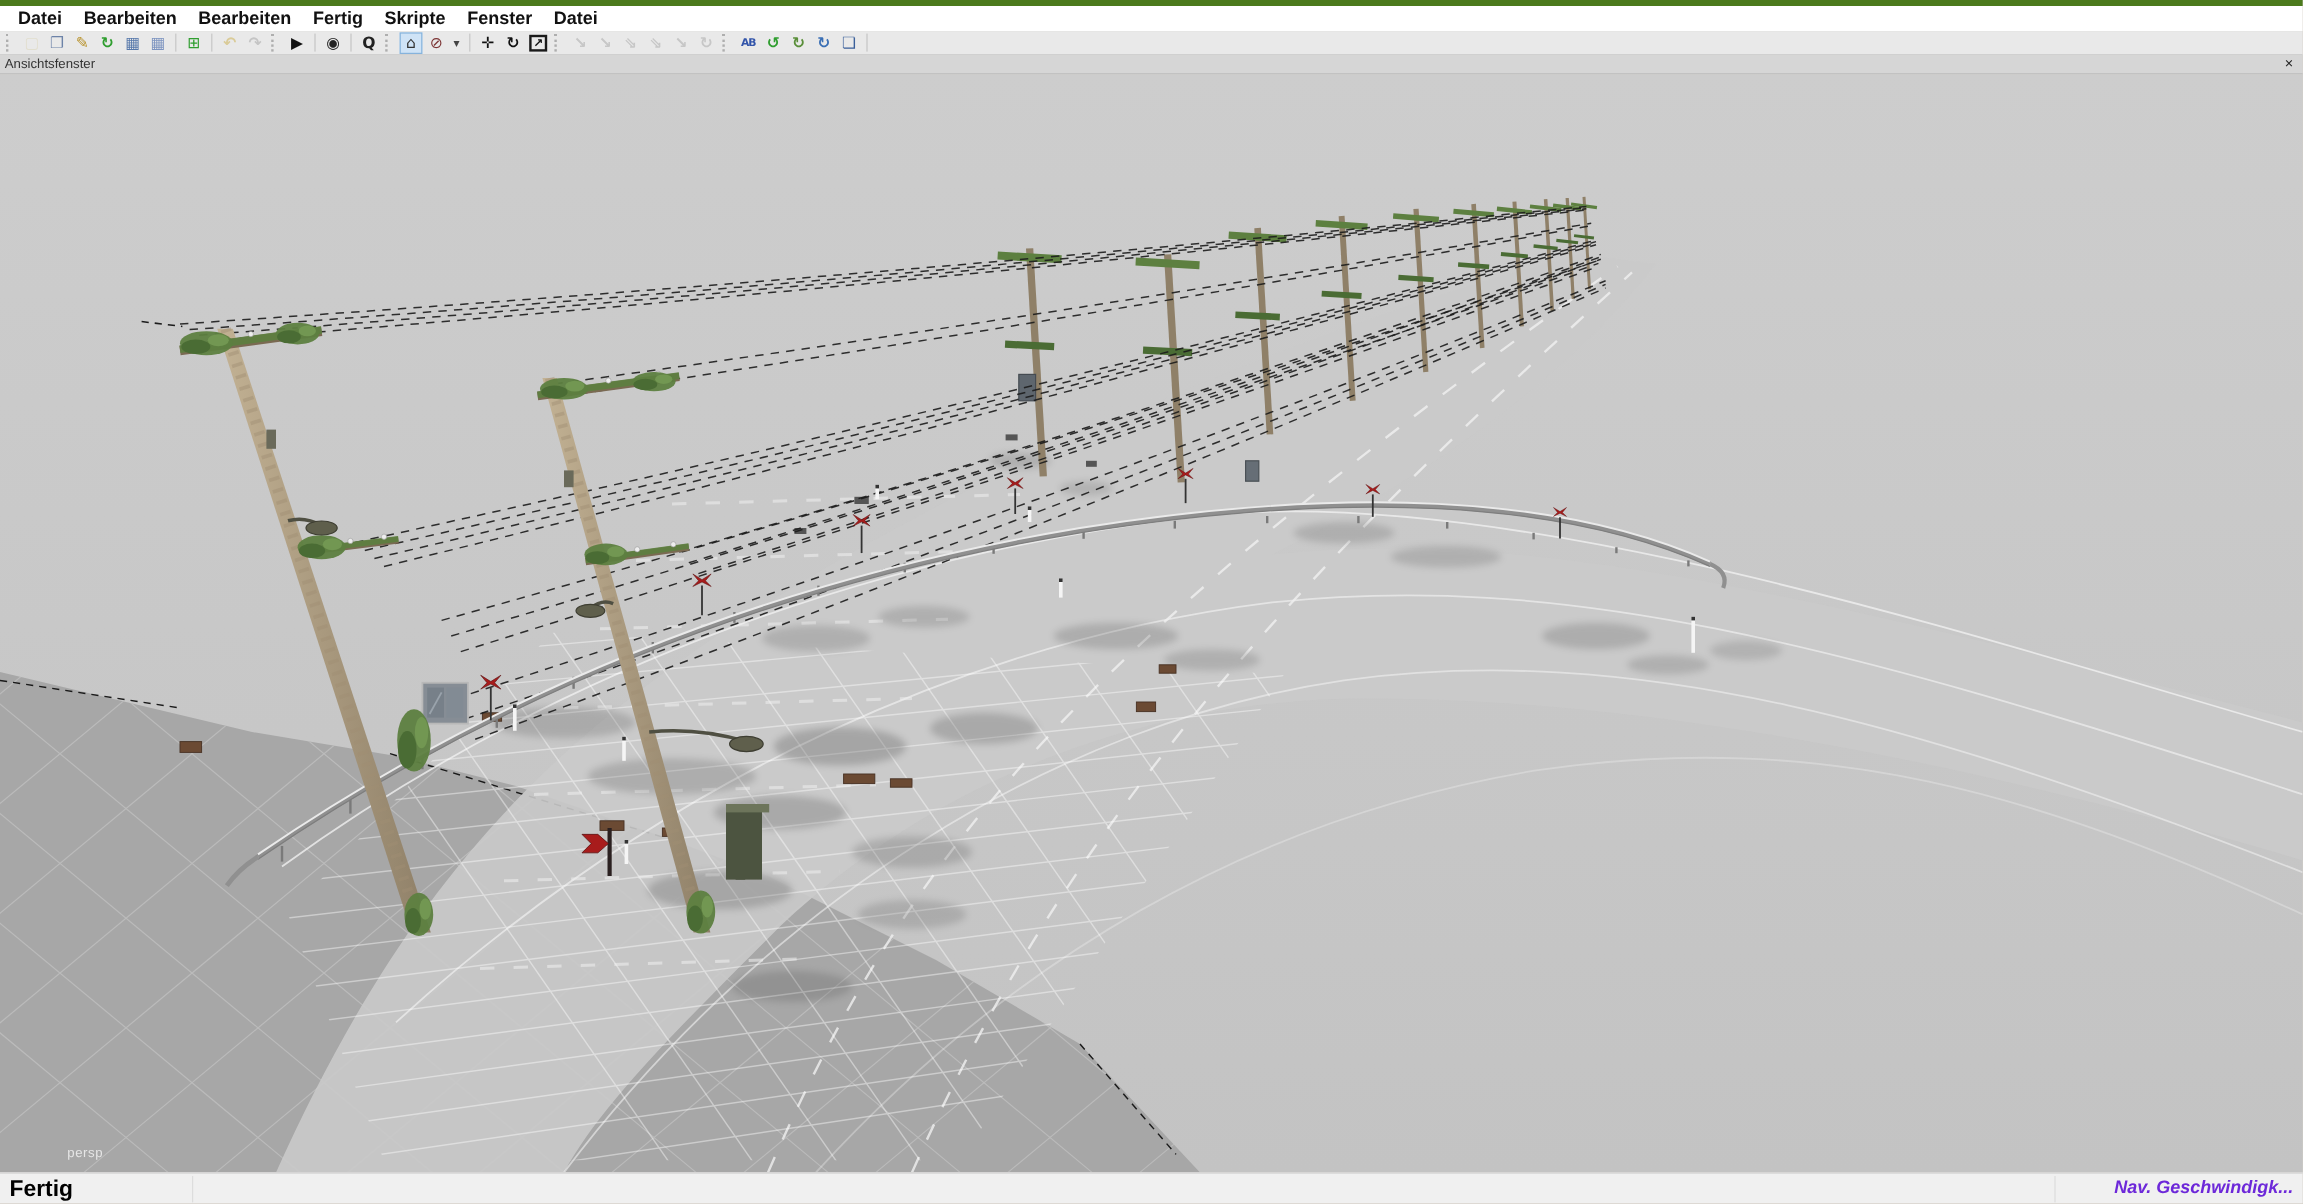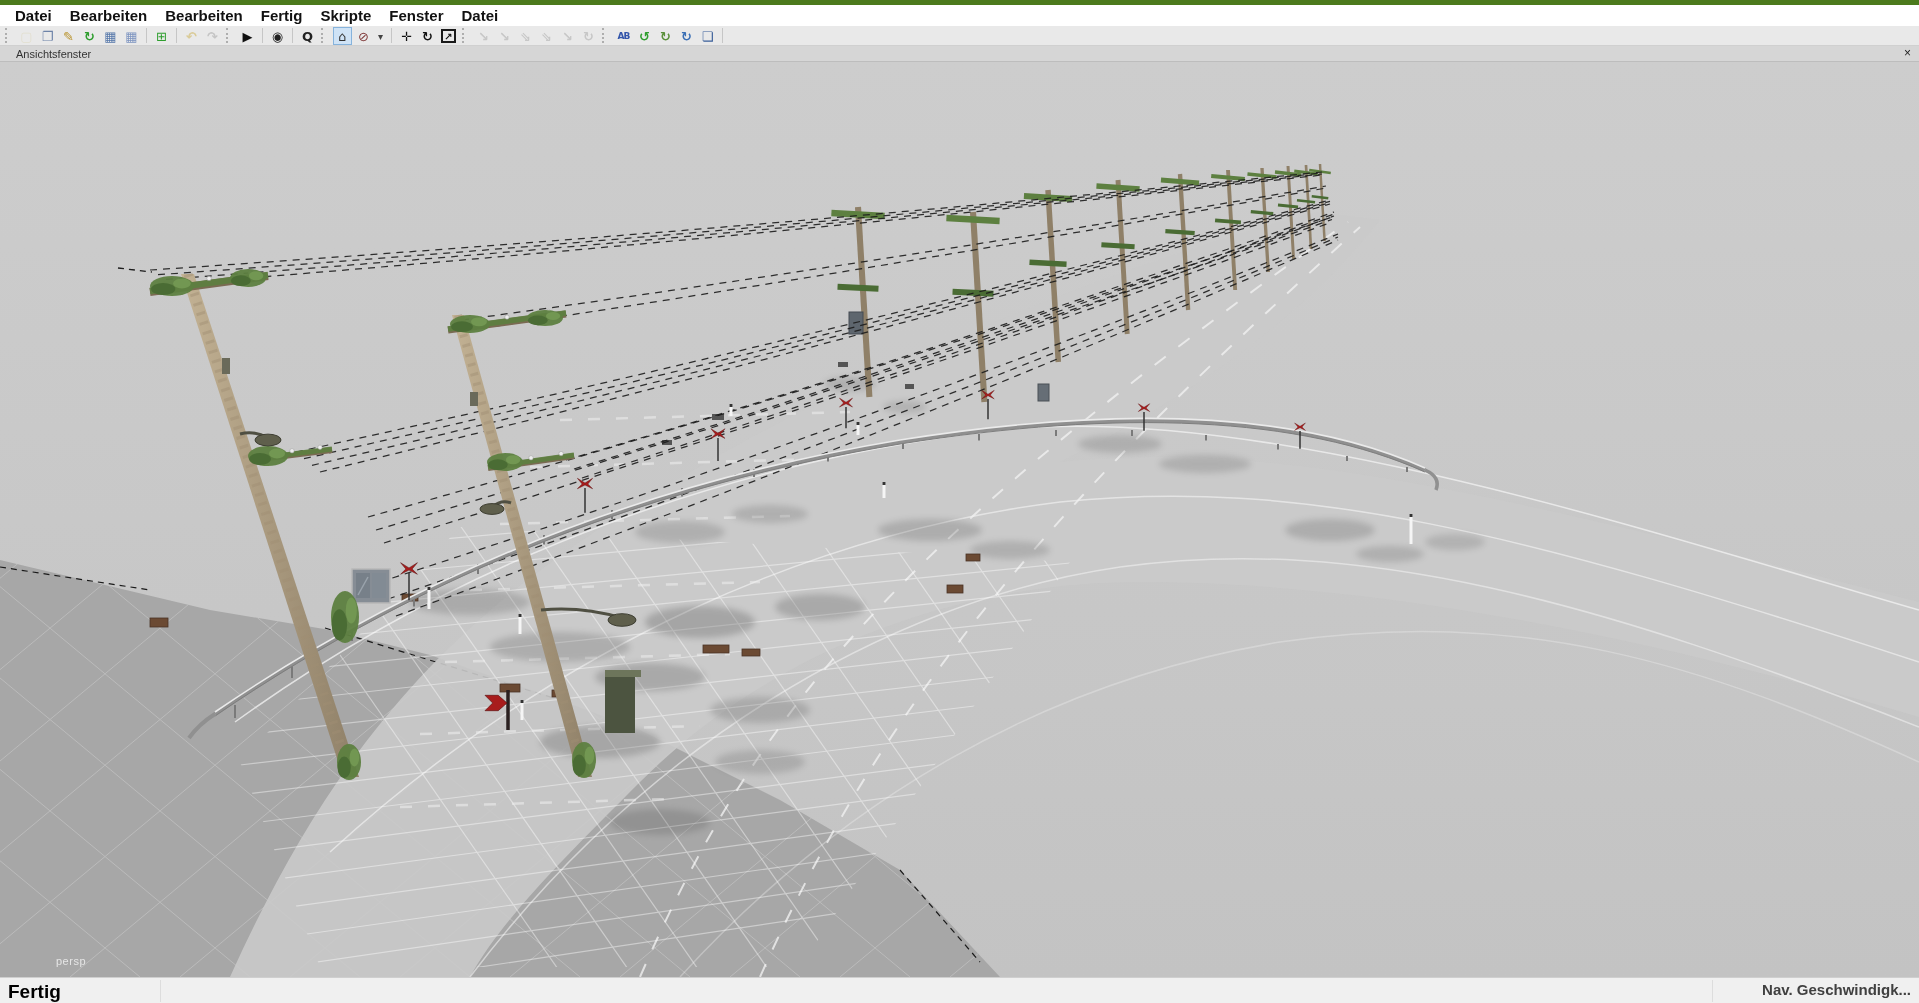--- a/index.html
+++ b/index.html
@@ -24,34 +24,34 @@
   .tbtn.selected{background:#cfe3f6;border:1px solid #86b3dc;}
   .tbtn.boxed{border:2px solid #1a1a1a;width:15px;height:14px;line-height:11px;font-size:10px;margin:0 3px;}
   .tbtn.narrow{width:11px;font-size:10px;}
   .tbtn.small{font-size:9px;font-weight:bold;letter-spacing:-1px;}
   .tgrip{width:5px;height:15px;border-left:2px dotted #aeaeae;margin:0 4px 0 3px;}
   .tsep{width:1px;height:15px;background:#c6c6c6;margin:0 4px;}
 
   
   #vp-header{position:absolute;top:46px;left:0;width:1919px;height:16px;background:#d6d6d6;
     border-bottom:1px solid #bdbdbd;box-sizing:border-box;display:flex;align-items:center;}
-  #vp-title{font-size:11px;color:#333;padding-left:16px;flex:1;}
+  #vp-title{font-size:11px;color:#333;padding-left:4px;flex:1;}
   #vp-close{font-size:12px;color:#222;padding:0 8px;cursor:default;line-height:15px;}
 
   
   #viewport{position:absolute;top:62px;left:0;width:1919px;height:915px;
     background:linear-gradient(#cdcdcd,#c3c3c3);overflow:hidden;}
   #scene{position:absolute;top:0;left:0;}
   #persp-label{position:absolute;left:56px;top:893px;font-size:11px;color:#e6e6e6;letter-spacing:.5px;}
 
   
   #status-bar{position:absolute;top:977px;left:0;width:1919px;height:26px;background:#f0f0f0;
     border-top:1px solid #cfcfcf;box-sizing:border-box;}
   #status-left{position:absolute;left:8px;top:3px;font-size:19px;font-weight:bold;color:#000;}
-  #status-right{position:absolute;right:8px;top:3px;font-size:15px;font-weight:bold;color:#404040;}
+  #status-right{position:absolute;right:8px;top:3px;font-size:15px;font-weight:bold;color:#6d28d9;font-style:italic;}
   .status-sep{position:absolute;top:2px;width:1px;height:22px;background:#ddd;}
 </style>
 </head>
 <body>
 
 <div id="accent-strip" style="background: rgb(76, 122, 29);"></div>
 
 <div id="menu-bar">
     <span class="menu-item">Datei</span>
     <span class="menu-item">Bearbeiten</span>

